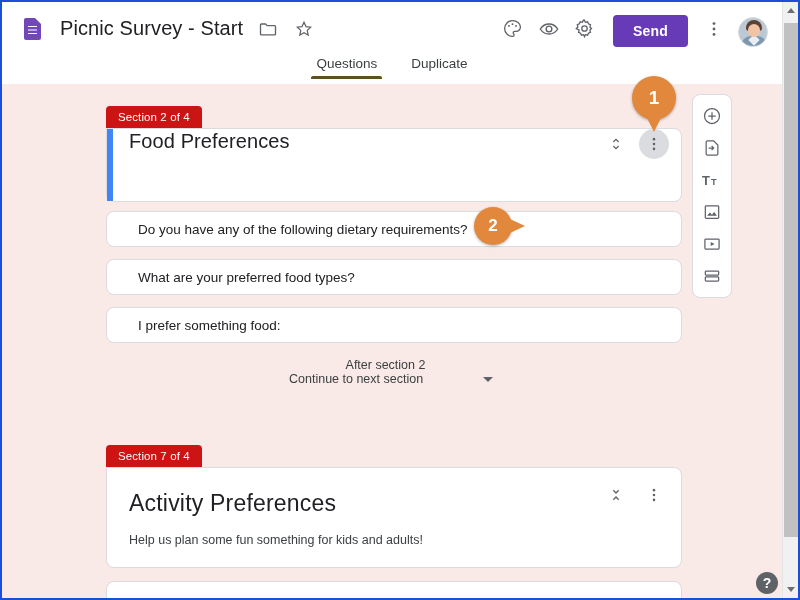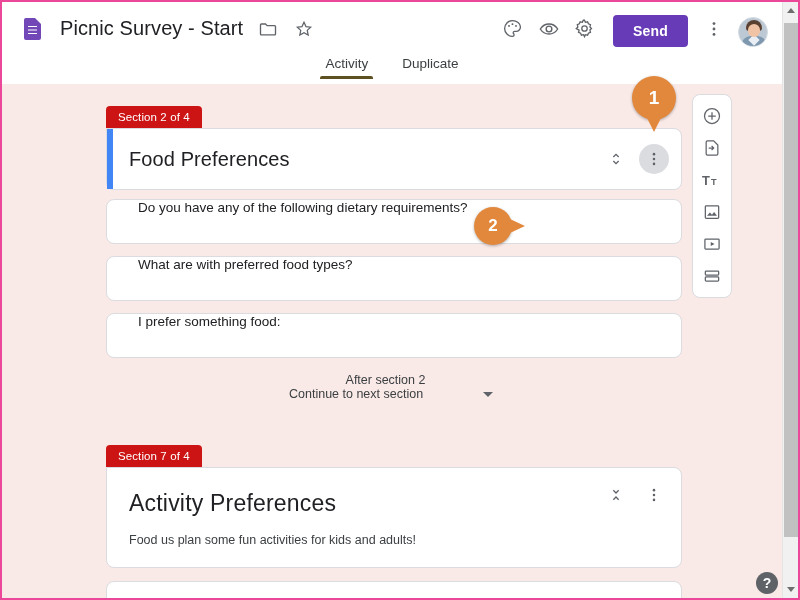--- a/index.html
+++ b/index.html
@@ -5,21 +5,21 @@
   * { box-sizing: border-box; margin: 0; padding: 0; }
   html, body {
     width: 800px; height: 600px;
     overflow: hidden;
     font-family: "Liberation Sans", sans-serif;
     background: #fff;
   }
   #app {
     position: relative;
     width: 800px; height: 600px;
-    border: 2px solid #ec4899;
+    border: 2px solid #1d4ed8;
     background: #ec4899;
     overflow: hidden;
   }
 
   
   .header {
     position: absolute; top: 0; left: 0;
     width: 780px; height: 53px;
     background: #ffffff;
     display: flex; align-items: center;
@@ -171,23 +171,23 @@
 
   .card {
     background: #ffffff;
     border: 1px solid #dadce0;
     border-radius: 8px;
     position: relative;
   }
   .card.top-flat { border-top-left-radius: 0; }
 
   .sec-head {
-    height: 60px;
+    height: 72px;
     padding: 0 0 0 22px;
-    display: flex; align-items: center;
+    display: flex; align-items: flex-start;
     overflow: hidden;
   }
   .sec-head.active {
     border-left: 6px solid #4285f4;
     border-radius: 0 8px 8px 0;
     padding-left: 16px;
   }
   .sec-head-text { flex: 1; }
   .sec-title {
     font-size: 20px;
@@ -209,22 +209,22 @@
     width: 30px; height: 30px;
     display: flex; align-items: center; justify-content: center;
     border-radius: 50%;
     color: #5f6368;
     cursor: pointer;
     border: none; background: transparent;
   }
   .icon-btn.pressed { background: #dadce0; }
 
   .q-card {
-    height: 45px;
-    display: flex; align-items: flex-start;
+    height: 36px;
+    display: flex; align-items: center;
     padding-left: 31px;
     font-size: 13.5px;
     color: #202124;
   }
 
   .after-row {
     display: flex; align-items: center;
     font-size: 12.5px;
     color: #3c4043;
     height: 26px;
@@ -429,21 +429,21 @@
       <div class="avatar">
         <div class="body"></div>
           <div class="collar"></div>
         <div class="hair"></div>
           <div class="face"></div>
       </div>
     </div>
   </div>
 
   <div class="tabbar">
-    <div class="tab active">Activity</div>
+    <div class="tab active">Questions</div>
     <div class="tab">Duplicate</div>
   </div>
 
   <div class="canvas">
 
     <div class="section-wrap" style="top:9px;margin-top:13px;">
       <div class="sec-tab">Section 2 of 4</div>
       <div class="card top-flat">
         <div class="sec-head active">
           <div class="sec-head-text">
@@ -464,41 +464,41 @@
               </svg>
             </div>
           </div>
         </div>
       </div>
 
       <div class="card q-card" style="margin-top:9px;">
         <span>Do you have any of the following dietary requirements?</span>
       </div>
       <div class="card q-card" style="margin-top:12px;">
-        <span>What are with preferred food types?</span>
+        <span>What are your preferred food types?</span>
       </div>
       <div class="card q-card" style="margin-top:12px;">
         <span>I prefer something food:</span>
       </div>
 
       <div class="after-row" style="margin-top:15px;">
         <div class="after-label">After section 2</div>
         <div class="after-select">
           <span>Continue to next section</span>
           <span class="caret-down"></span>
         </div>
       </div>
     </div>
 
     <div class="section-wrap" style="top:361px;">
       <div class="sec-tab">Section 7 of 4</div>
       <div class="card top-flat">
         <div class="sec3-head" style="position:relative;">
           <div class="sec3-title">Activity Preferences</div>
-          <div class="sec3-desc">Food us plan some fun activities for kids and adults!</div>
+          <div class="sec3-desc">Help us plan some fun something for kids and adults!</div>
           <div class="sec-actions" style="position:absolute; right:0; top:12px; margin-right:12px;">
             <div class="icon-btn">
               <svg width="16" height="16" viewBox="0 0 24 24" fill="none" stroke="currentColor" stroke-width="2">
                 <path d="M8 5l4 4 4-4"></path>
                   <path d="M8 19l4-4 4 4"></path>
               </svg>
             </div>
             <div class="icon-btn">
               <svg width="18" height="18" viewBox="0 0 24 24" fill="currentColor">
                 <circle cx="12" cy="5.5" r="1.7"></circle>

